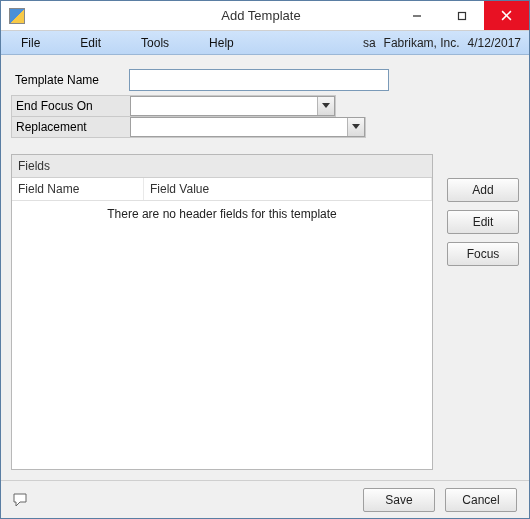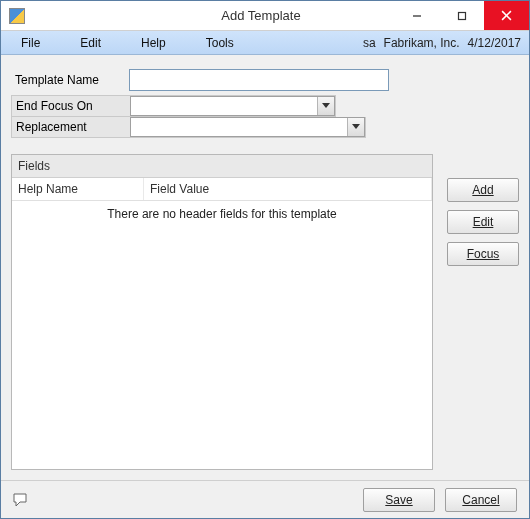--- a/index.html
+++ b/index.html
@@ -201,21 +201,20 @@
     height: 24px;
     border: 1px solid #9f9f9f;
     background: linear-gradient(#fdfdfd,#e4e4e4);
     font-family: inherit;
     font-size: 12px;
     color: #222;
     cursor: default;
     border-radius: 2px;
     padding: 0;
     text-align: center;
-    text-decoration: underline;
   }
   .footer {
     height: 38px;
     border-top: 1px solid #cfcfcf;
     background: #f0f0f0;
     display: flex;
     align-items: center;
     padding: 0 12px;
     gap: 10px;
   }
@@ -251,22 +250,22 @@
             <line x1="1" y1="1" x2="9" y2="9" stroke="#fff" stroke-width="1.4"></line>
             <line x1="9" y1="1" x2="1" y2="9" stroke="#fff" stroke-width="1.4"></line>
           </svg>
       </div>
     </div>
   </div>
 
   <div class="menubar">
     <div class="menu-item">File</div>
     <div class="menu-item">Edit</div>
+    <div class="menu-item">Tools</div>
     <div class="menu-item">Help</div>
-    <div class="menu-item">Tools</div>
     <div class="spacer"></div>
     <div class="info">
       <span>sa</span>
       <span>Fabrikam, Inc.</span>
       <span>4/12/2017</span>
     </div>
   </div>
 
   <div class="content">
 
@@ -296,21 +295,21 @@
               <polygon points="0,0 8,0 4,5" fill="#333"></polygon>
             </svg>
         </div>
       </div>
     </div>
 
     <div class="mid">
       <div class="fields-panel">
         <div class="panel-title">Fields</div>
         <div class="cols">
-          <div class="col name">Help Name</div>
+          <div class="col name">Field Name</div>
           <div class="col value">Field Value</div>
         </div>
         <div class="grid-body">
           <div class="empty-msg">There are no header fields for this template</div>
         </div>
       </div>
       <div class="side-buttons">
         <button class="btn">Add</button>
         <button class="btn">Edit</button>
         <button class="btn">Focus</button>

